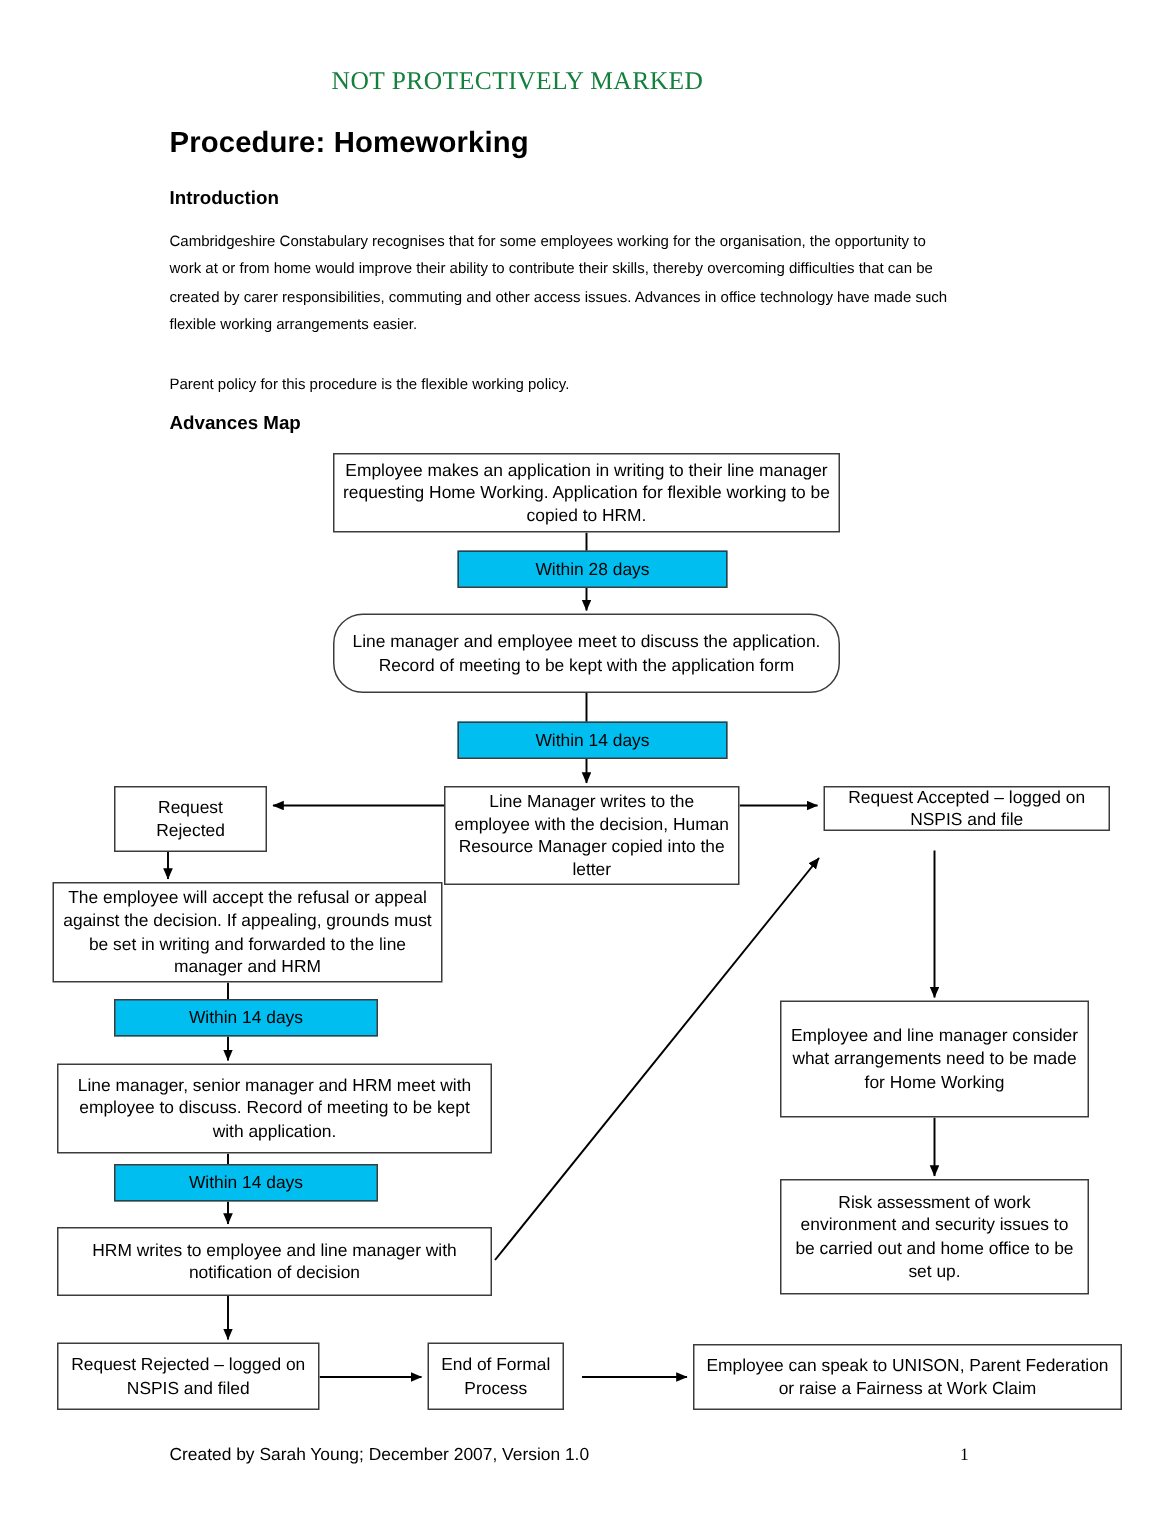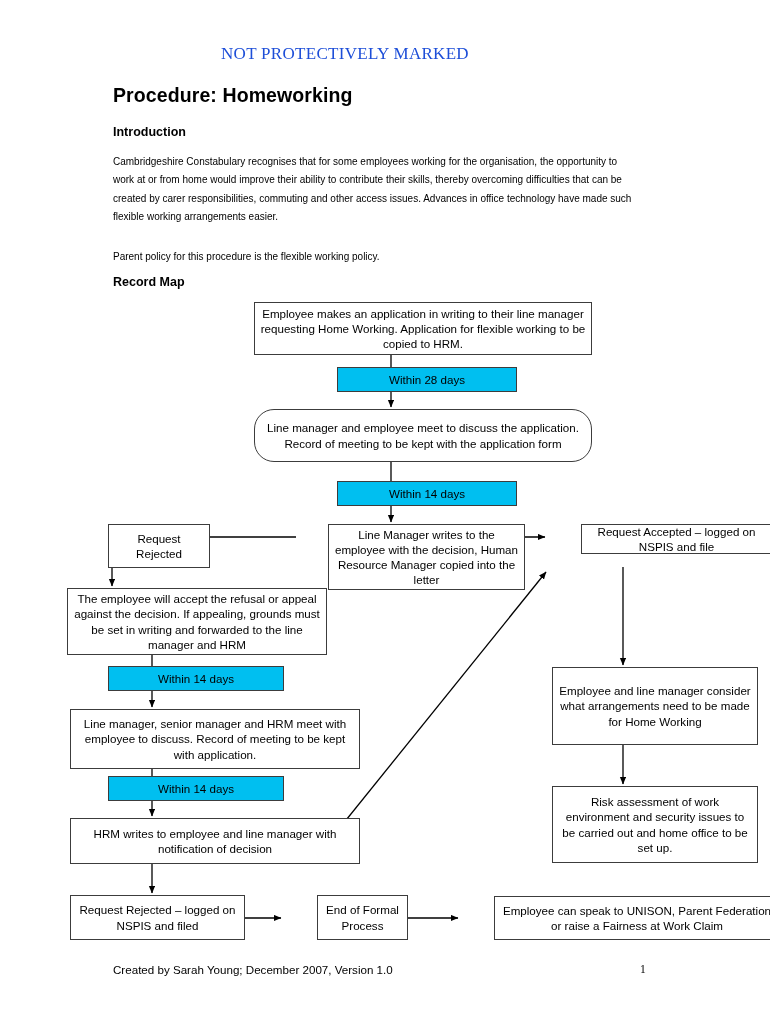--- a/index.html
+++ b/index.html
@@ -25,21 +25,21 @@
 
   
   .classification {
     position: absolute;
     left: 0; top: 44px;
     width: 690px;
     text-align: center;
     font-family: "Liberation Serif", serif;
     font-size: 17px;
     letter-spacing: 0.3px;
-    color: #1d4ed8;
+    color: #15803d;
   }
 
   .doc-title {
     position: absolute;
     left: 113px; top: 84px;
     font-size: 19.5px;
     font-weight: bold;
     letter-spacing: 0.1px;
   }
 
@@ -83,21 +83,20 @@
     border: 1.3px solid #3c3c3c;
     background: #ffffff;
     display: flex;
     align-items: center;
     justify-content: center;
     text-align: center;
     font-size: 11.6px;
     line-height: 15.2px;
     padding: 2px 5px;
     z-index: 3;
-    margin-left: 32px;
   }
   .node.timer {
     background: #00bff0;
     border: 1.3px solid #3c3c3c;
     font-size: 11.6px;
     z-index: 4;
   }
 
   
   .footer-text {
@@ -122,21 +121,21 @@
   <div class="classification">NOT PROTECTIVELY MARKED</div>
 
   <div class="doc-title">Procedure: Homeworking</div>
 
   <div class="section-heading h-intro">Introduction</div>
 
   <div class="body-para p1">Cambridgeshire Constabulary recognises that for some employees working for the organisation, the opportunity to work at or from home would improve their ability to contribute their skills, thereby overcoming difficulties that can be created by carer responsibilities, commuting and other access issues. Advances in office technology have made such flexible working arrangements easier.</div>
 
   <div class="body-para p2">Parent policy for this procedure is the flexible working policy.</div>
 
-  <div class="section-heading h-process">Record Map</div>
+  <div class="section-heading h-process">Advances Map</div>
 
   <div id="flow">
 
     <svg id="wires" viewBox="0 0 770 1024">
       <defs>
         <marker id="ah" markerWidth="9" markerHeight="9" refX="7.2" refY="3.2" orient="auto" markerUnits="userSpaceOnUse">
           <path d="M0,0 L7.6,3.2 L0,6.4 z" fill="#000"></path>
         </marker>
       </defs>
       <g stroke="#000" stroke-width="1.3" fill="none">

